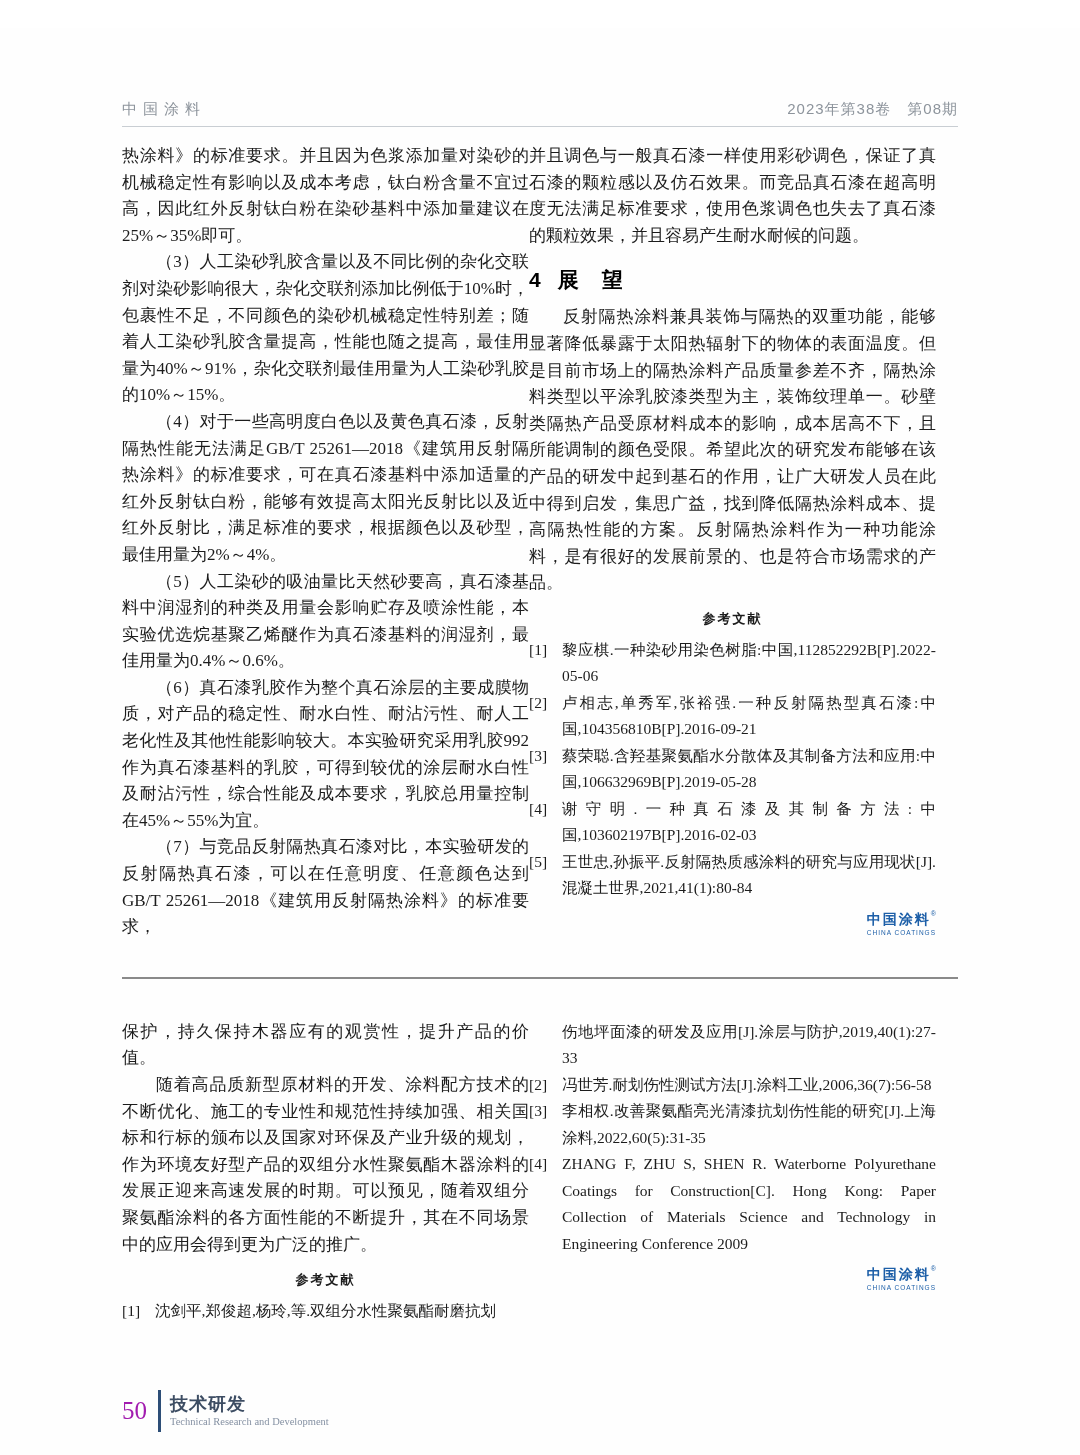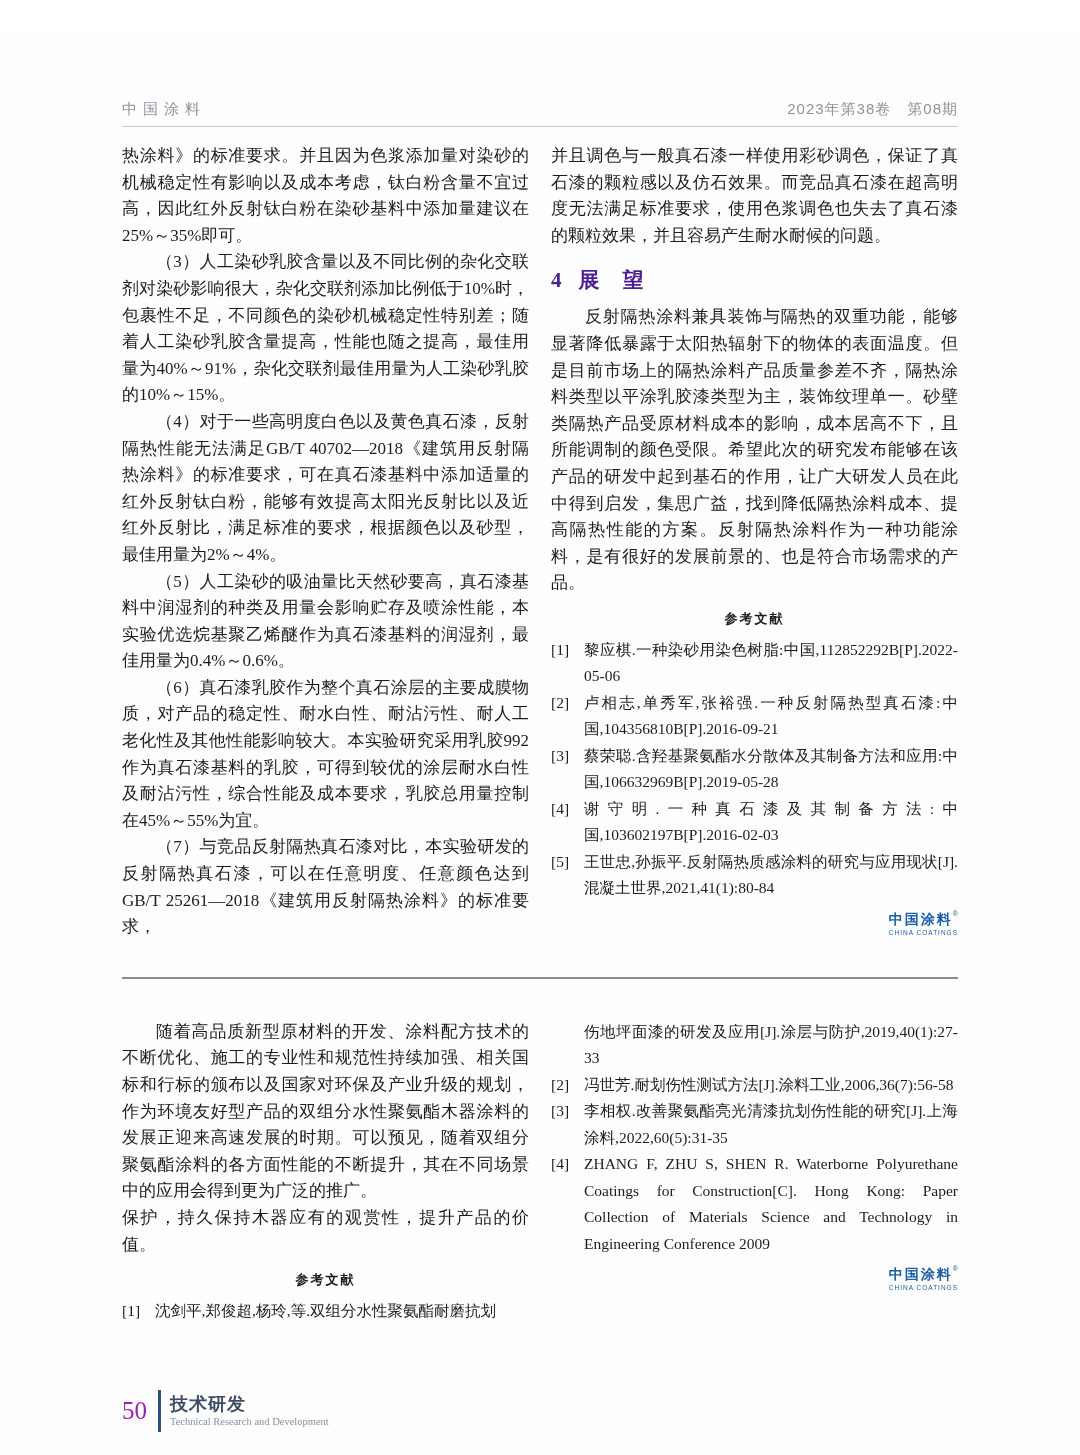--- a/index.html
+++ b/index.html
@@ -17,30 +17,30 @@
   .pg-header{
     display:flex;justify-content:space-between;align-items:flex-end;
     padding-top:72px;padding-bottom:7px;
     border-bottom:1px solid #c9ced3;
     font-family:"Liberation Sans","DejaVu Sans",sans-serif;
     color:#8d949c;font-size:15px;
   }
   .pg-header .journal{letter-spacing:6px;}
   .pg-header .issue{letter-spacing:1px;}
   
-  .cols{display:flex;gap:22px;margin-top:16px;}
+  .cols{display:flex;margin-top:16px;}
   .col{width:407px;}
   p.body{
     font-size:17px;line-height:26.6px;text-align:justify;
     margin:0;text-justify:inter-ideograph;
   }
   p.indent{text-indent:2em;}
   h2.sec{
-    font-family:Liberation Serif, serif;
-    color:#4c1d95;font-size:21px;font-weight:bold;
+    font-family:Liberation Sans, sans-serif;
+    color:#000000;font-size:21px;font-weight:bold;
     margin:17px 0 10px 0;letter-spacing:1px;
   }
   h2.sec .sec-num{margin-right:16px;}
   .ref-title{
     font-family:"Liberation Sans","DejaVu Sans",sans-serif;
     font-weight:bold;font-size:13px;text-align:center;
     margin:13px 0 9px 0;letter-spacing:2px;
   }
   .ref{
     position:relative;
@@ -89,21 +89,21 @@
 
     <div class="pg-header">
       <span class="journal">中国涂料</span>
       <span class="issue">2023年第38卷　第08期</span>
     </div>
 
     <div class="cols">
       <div class="col">
         <p class="body">热涂料》的标准要求。并且因为色浆添加量对染砂的机械稳定性有影响以及成本考虑，钛白粉含量不宜过高，因此红外反射钛白粉在染砂基料中添加量建议在25%～35%即可。</p>
         <p class="body indent">（3）人工染砂乳胶含量以及不同比例的杂化交联剂对染砂影响很大，杂化交联剂添加比例低于10%时，包裹性不足，不同颜色的染砂机械稳定性特别差；随着人工染砂乳胶含量提高，性能也随之提高，最佳用量为40%～91%，杂化交联剂最佳用量为人工染砂乳胶的10%～15%。</p>
-        <p class="body indent">（4）对于一些高明度白色以及黄色真石漆，反射隔热性能无法满足GB/T 40702—2018《建筑用反射隔热涂料》的标准要求，可在真石漆基料中添加适量的红外反射钛白粉，能够有效提高太阳光反射比以及近红外反射比，满足标准的要求，根据颜色以及砂型，最佳用量为2%～4%。</p>
+        <p class="body indent">（4）对于一些高明度白色以及黄色真石漆，反射隔热性能无法满足GB/T 25261—2018《建筑用反射隔热涂料》的标准要求，可在真石漆基料中添加适量的红外反射钛白粉，能够有效提高太阳光反射比以及近红外反射比，满足标准的要求，根据颜色以及砂型，最佳用量为2%～4%。</p>
         <p class="body indent">（5）人工染砂的吸油量比天然砂要高，真石漆基料中润湿剂的种类及用量会影响贮存及喷涂性能，本实验优选烷基聚乙烯醚作为真石漆基料的润湿剂，最佳用量为0.4%～0.6%。</p>
         <p class="body indent">（6）真石漆乳胶作为整个真石涂层的主要成膜物质，对产品的稳定性、耐水白性、耐沾污性、耐人工老化性及其他性能影响较大。本实验研究采用乳胶992作为真石漆基料的乳胶，可得到较优的涂层耐水白性及耐沾污性，综合性能及成本要求，乳胶总用量控制在45%～55%为宜。</p>
         <p class="body indent">（7）与竞品反射隔热真石漆对比，本实验研发的反射隔热真石漆，可以在任意明度、任意颜色达到GB/T 25261—2018《建筑用反射隔热涂料》的标准要求，</p>
       </div>
 
       <div class="col">
         <p class="body">并且调色与一般真石漆一样使用彩砂调色，保证了真石漆的颗粒感以及仿石效果。而竞品真石漆在超高明度无法满足标准要求，使用色浆调色也失去了真石漆的颗粒效果，并且容易产生耐水耐候的问题。</p>
 
         <h2 class="sec">
           <span class="sec-num">4</span><span>展　望</span>
@@ -134,22 +134,22 @@
           <span class="logo-en">CHINA COATINGS</span>
         </div>
       </div>
     </div>
 
     <div class="divider"></div>
 
 
     <div class="cols cols2">
       <div class="col">
+        <p class="body">保护，持久保持木器应有的观赏性，提升产品的价值。</p>
         <p class="body indent">随着高品质新型原材料的开发、涂料配方技术的不断优化、施工的专业性和规范性持续加强、相关国标和行标的颁布以及国家对环保及产业升级的规划，作为环境友好型产品的双组分水性聚氨酯木器涂料的发展正迎来高速发展的时期。可以预见，随着双组分聚氨酯涂料的各方面性能的不断提升，其在不同场景中的应用会得到更为广泛的推广。</p>
-        <p class="body">保护，持久保持木器应有的观赏性，提升产品的价值。</p>
 
         <div class="ref-title">参考文献</div>
 
         <p class="ref">
           <span class="ref-label">[1]</span><span>沈剑平,郑俊超,杨玲,等.双组分水性聚氨酯耐磨抗划</span>
         </p>
       </div>
 
       <div class="col">
         <p class="ref">

